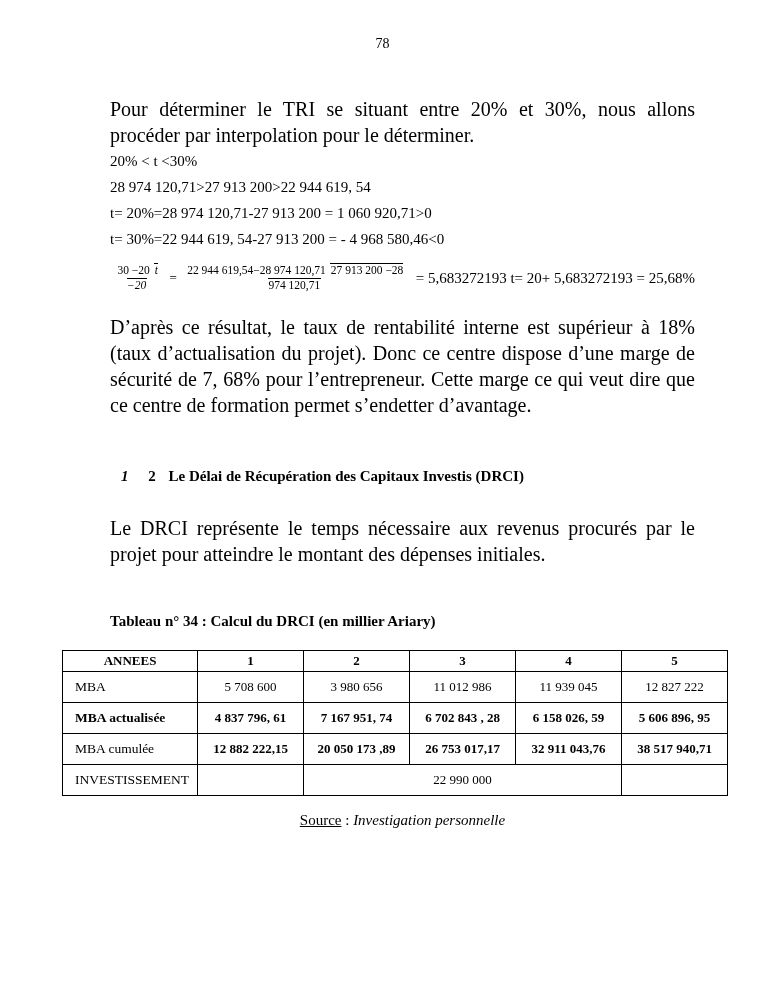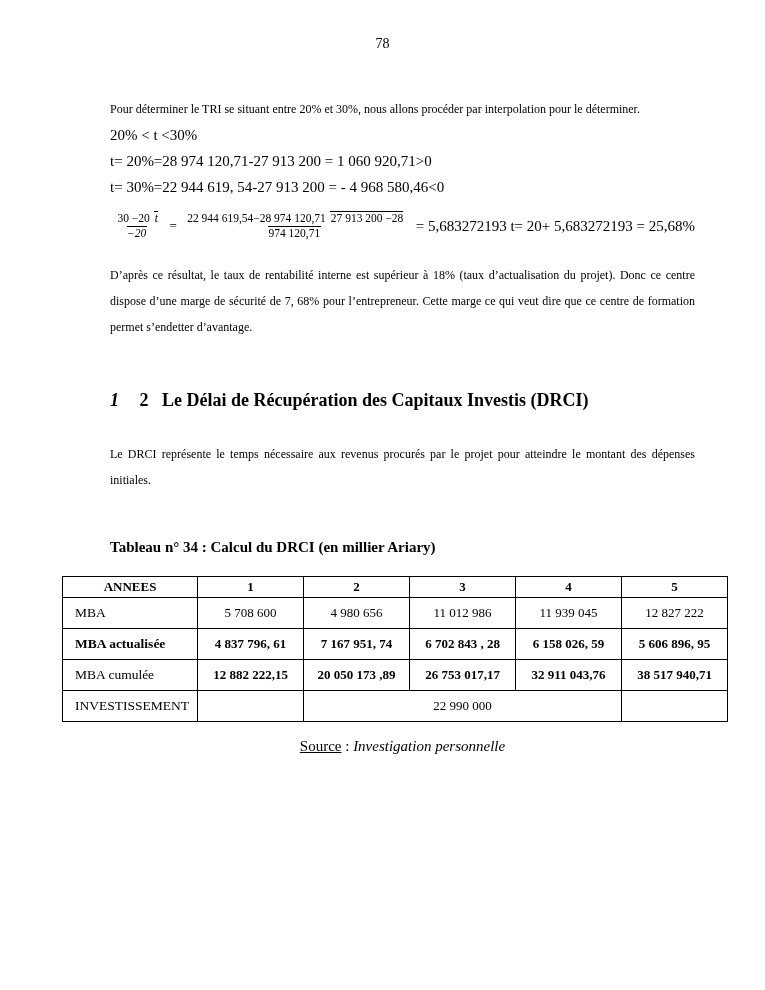--- a/index.html
+++ b/index.html
@@ -18,21 +18,21 @@
     height: 858px;
     padding: 36px 70px 0 110px;
   }
   .page-number {
     text-align: center;
     font-size: 14px;
     margin-left: -40px;
     margin-bottom: 44px;
   }
   .para {
-    font-size: 12px;
+    font-size: 20px;
     line-height: 26px;
     text-align: justify;
   }
   .calc-line {
     font-size: 15px;
     line-height: 26px;
     text-align: left;
   }
   .formula-row {
     display: flex;
@@ -55,22 +55,23 @@
   .formula-tail { margin-left: 4px; white-space: nowrap; }
   .tri-heading {
     text-align: center;
     font-weight: bold;
     font-size: 18px;
     margin-top: 12px;
   }
   .result-para { margin-top: 16px; }
   .section-heading {
     margin-top: 50px;
-    font-size: 18px;
-    font-weight: bold;
+    font-size: 15px;
+    font-weight: bold;
+    margin-left: 11px;
   }
   .section-num1 { font-style: italic; display: inline-block; margin-right: 16px; }
   .section-num2 { display: inline-block; margin-right: 9px; }
   .drci-para { margin-top: 30px; }
   .table-title {
     margin-top: 46px;
     font-size: 15px;
     font-weight: bold;
   }
   table.drci {
@@ -120,20 +121,21 @@
 </head>
 <body>
 
 <div class="page">
 
   <div class="page-number">78</div>
 
   <p class="para">Pour déterminer le TRI se situant entre 20% et 30%, nous allons procéder par interpolation pour le déterminer.</p>
 
   <div class="calc-line">20% &lt; t &lt;30%</div>
+  <div class="calc-line">28 974 120,71&gt;27 913 200&gt;22 944 619, 54</div>
   <div class="calc-line">t= 20%=28 974 120,71-27 913 200 = 1 060 920,71&gt;0</div>
   <div class="calc-line">t= 30%=22 944 619, 54-27 913 200 = - 4 968 580,46&lt;0</div>
 
   <div class="formula-row">
     <span class="frac frac1">
       <span class="num">30 −20</span>
       <span class="den">t −20</span>
     </span>
     <span class="formula-eq">=</span>
     <span class="frac frac2">
@@ -172,21 +174,21 @@
         <th>2</th>
         <th>3</th>
         <th>4</th>
         <th>5</th>
       </tr>
     </thead>
     <tbody>
       <tr>
         <td class="row-label">MBA</td>
         <td>5 708 600</td>
-        <td>4 980 656</td>
+        <td>3 980 656</td>
         <td>11 012 986</td>
         <td>11 939 045</td>
         <td>12 827 222</td>
       </tr>
       <tr class="bold-values">
         <td class="row-label" style="font-weight:bold">MBA actualisée</td>
         <td>4 837 796, 61</td>
         <td>7 167 951, 74</td>
         <td>6 702 843 , 28</td>
         <td>6 158 026, 59</td>

